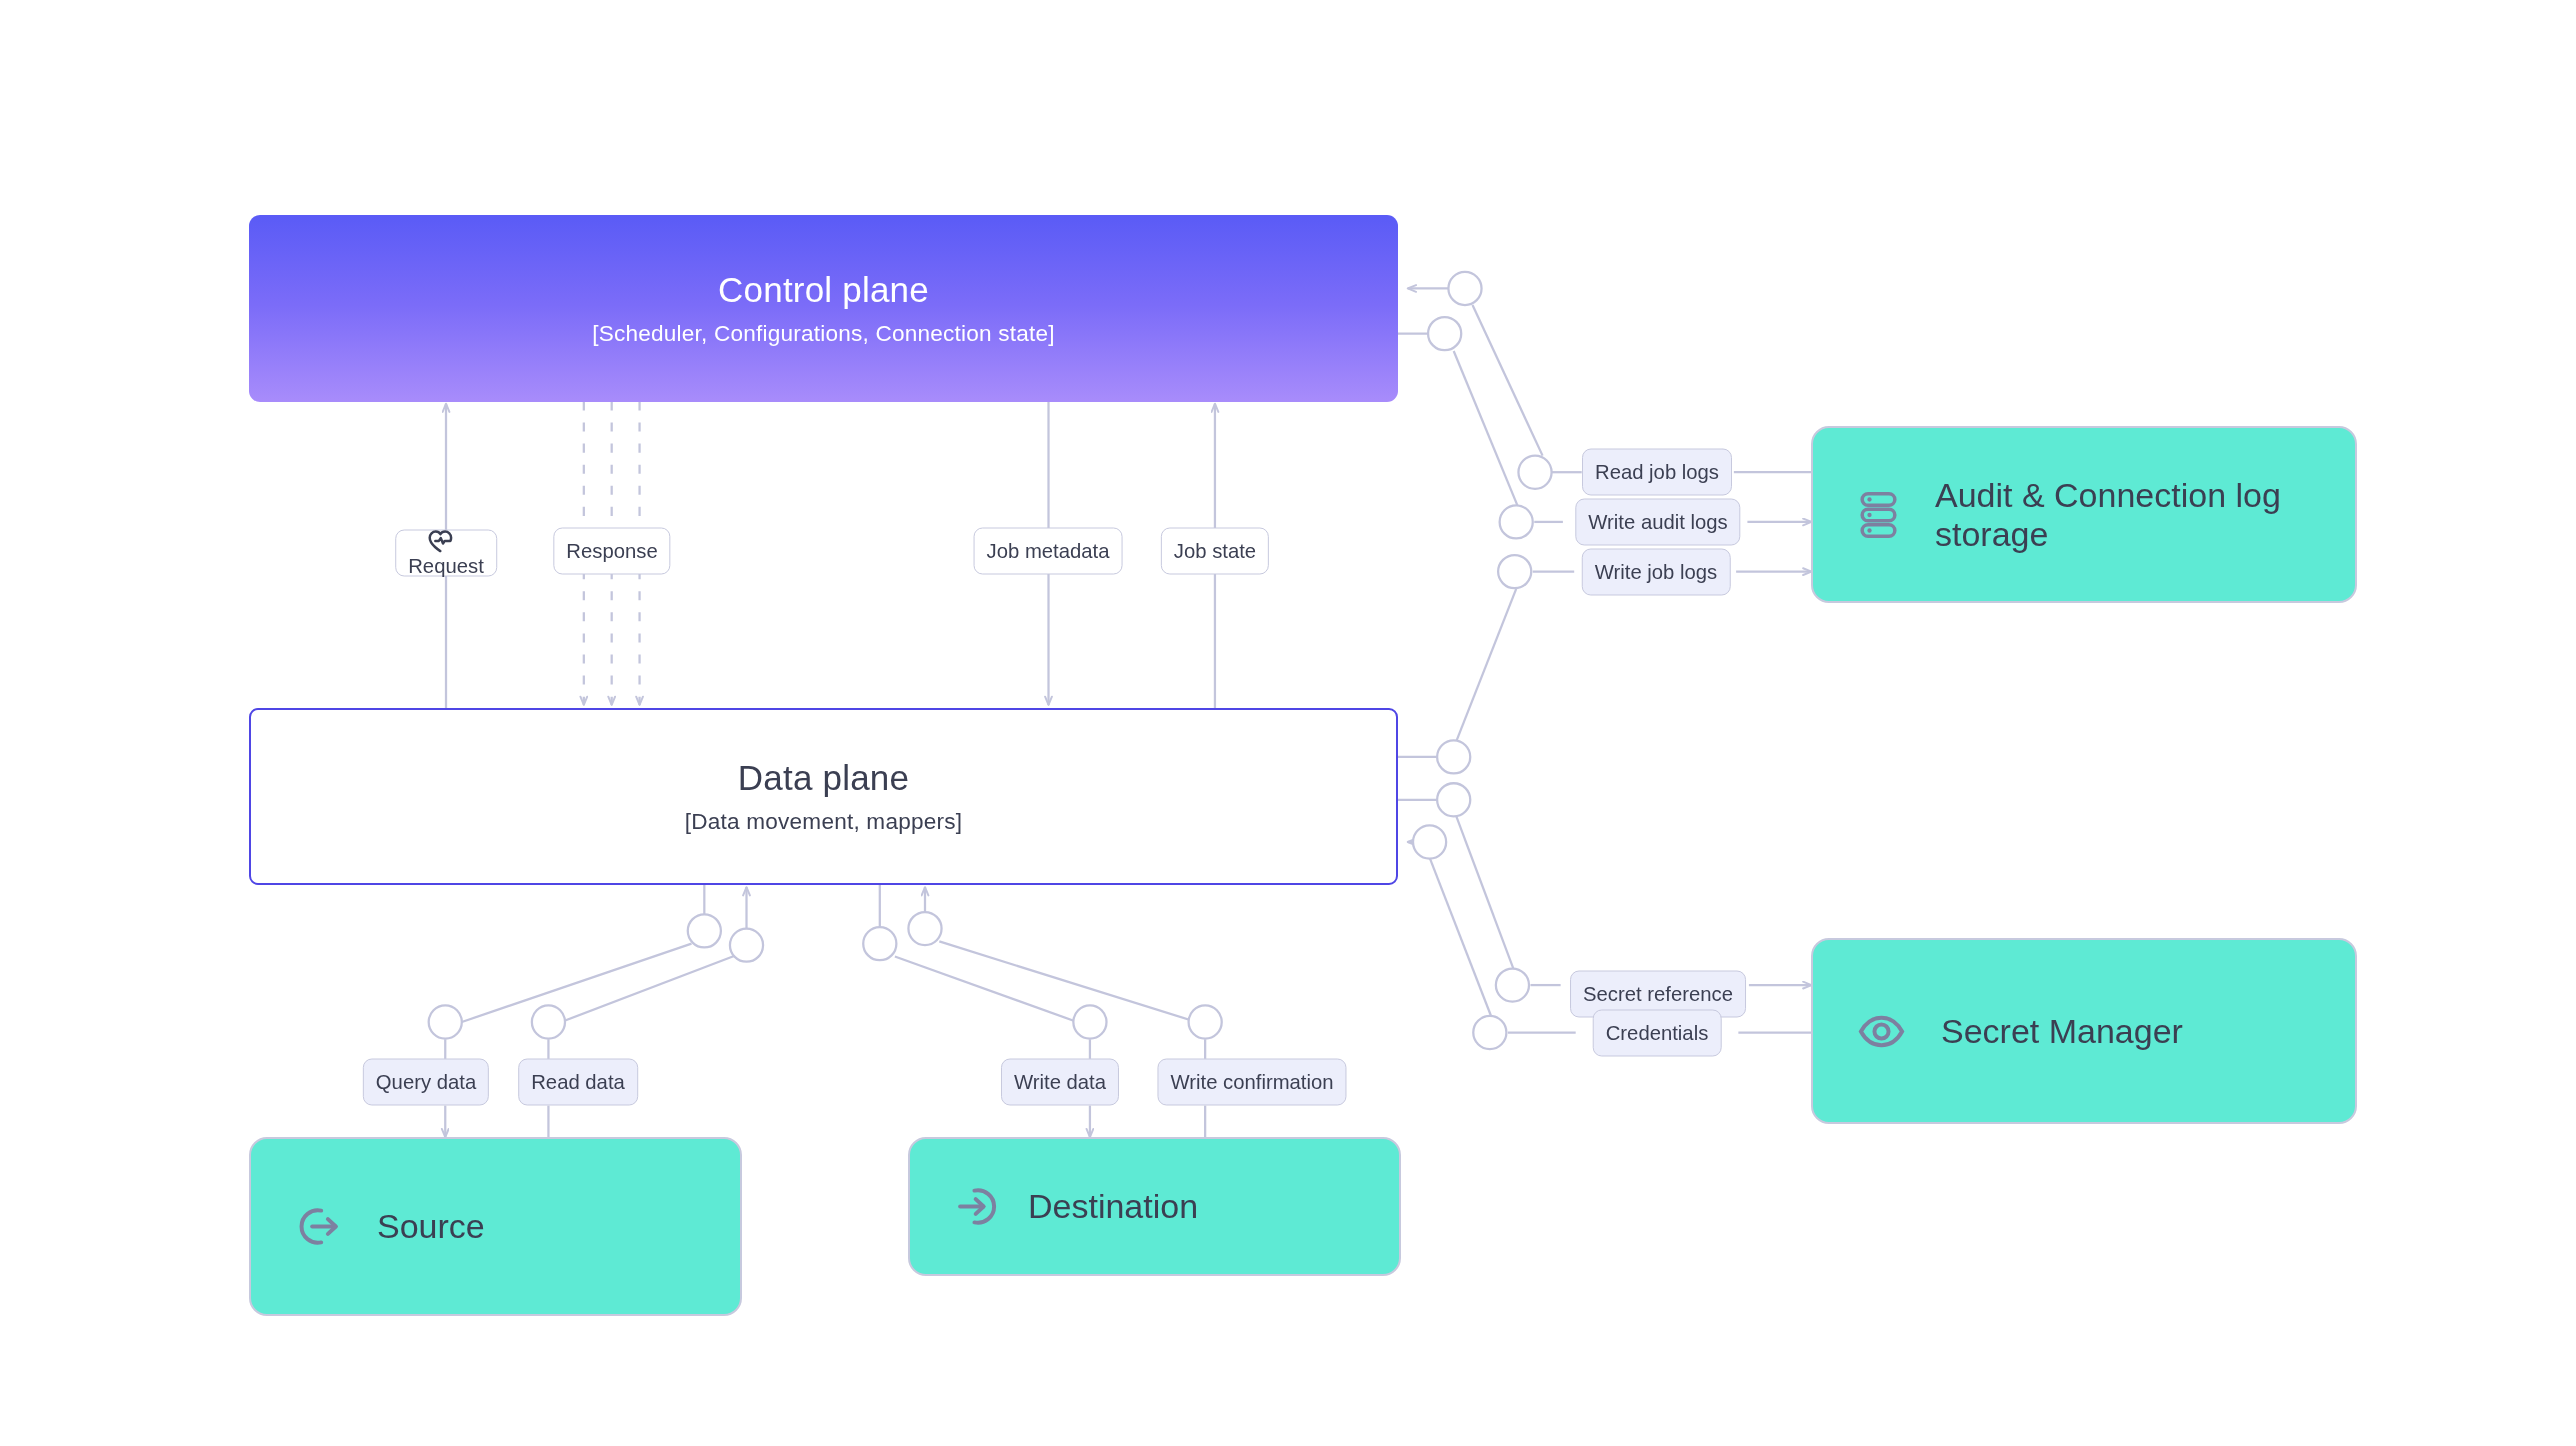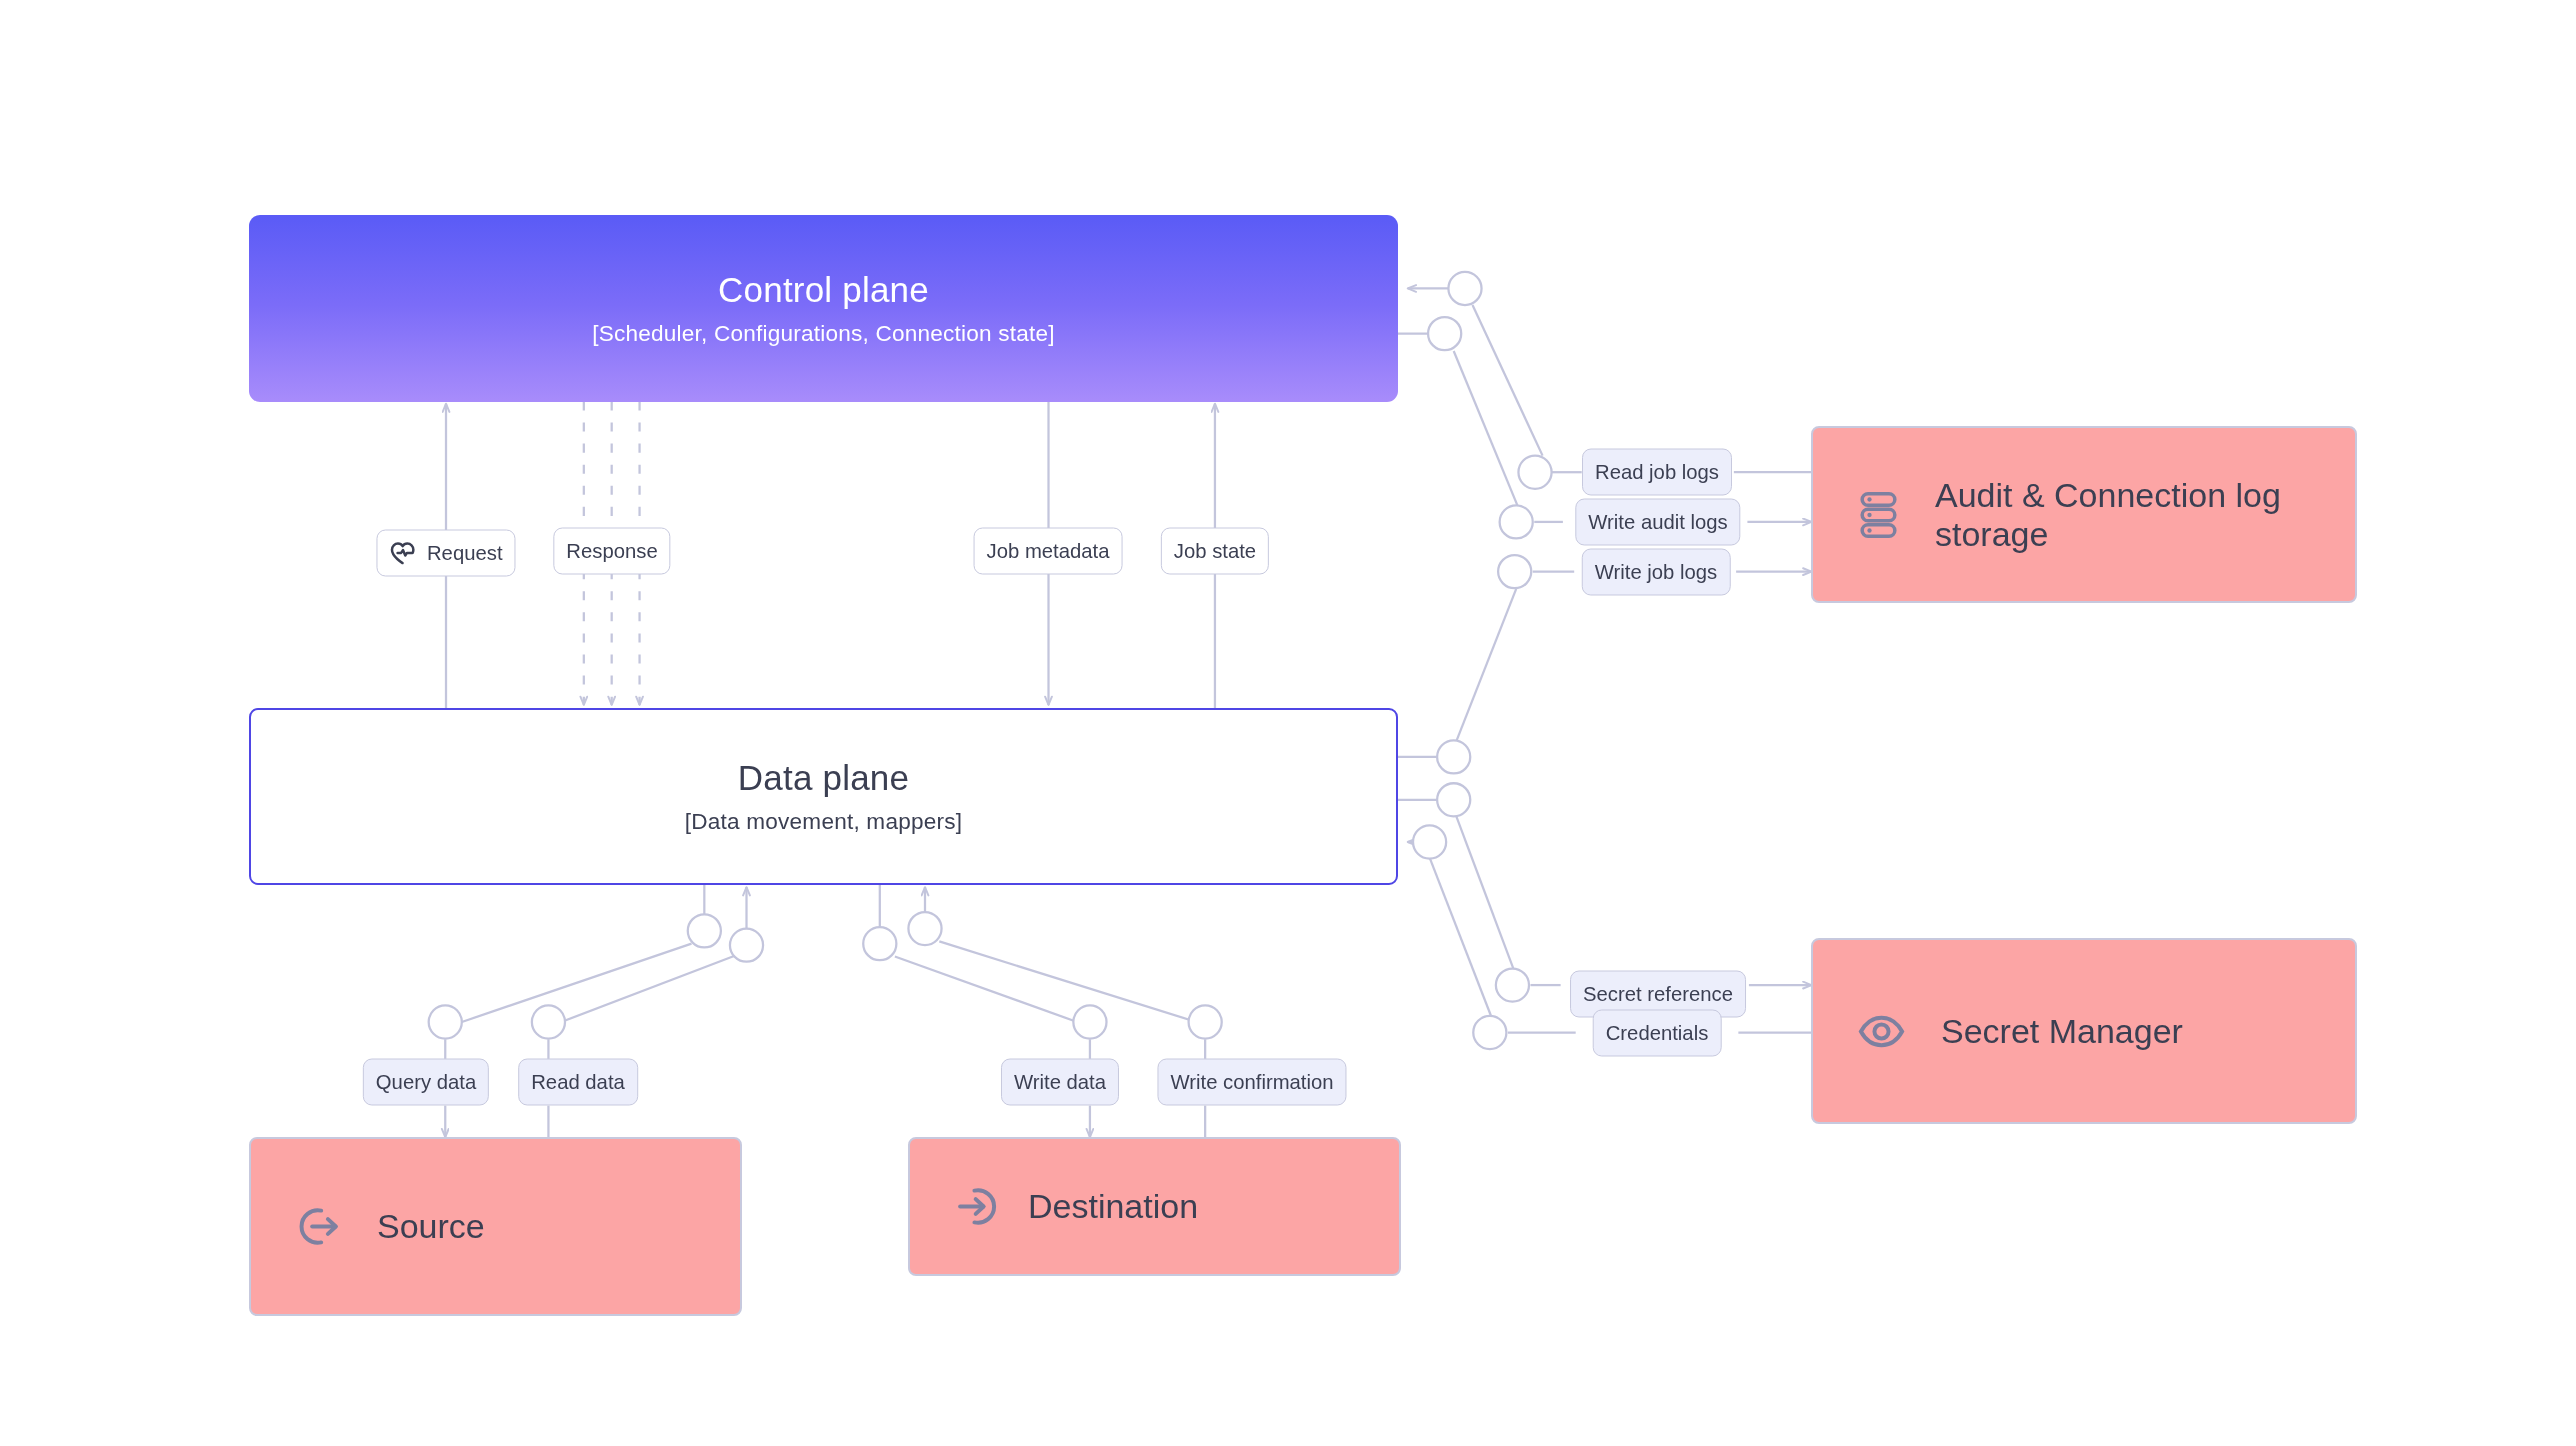--- a/index.html
+++ b/index.html
@@ -13,21 +13,21 @@
   .plane .title{font-size:35px;letter-spacing:0.2px;}
   .plane .sub{font-size:22.6px;margin-top:10.5px;letter-spacing:0.2px;}
 
   #control-plane{left:249px;top:215px;width:1149px;height:187px;
     background:linear-gradient(180deg,#5a5bf6 0%,#7b6cf8 48%,#a88cfb 100%);
     color:#ffffff;border-radius:11px;}
 
   #data-plane{left:249px;top:708px;width:1149px;height:177px;
     background:#ffffff;border:2.3px solid #4f46e5;border-radius:9px;color:#3b3f52;}
 
-  .card{background:#fca5a5;border:2.3px solid #c7c9de;display:flex;align-items:center;border-radius:8px;}
+  .card{background:#5eead4;border:2.3px solid #c7c9de;display:flex;align-items:center;border-radius:18px;}
   .card .ico{display:flex;align-items:center;justify-content:center;flex:none;}
   .card .lbl{color:#3b3f52;line-height:1.12;}
 
   #audit-card{left:1811px;top:426px;width:546px;height:177px;padding-left:45px;gap:36px;}
   #audit-card .lbl{font-size:34px;}
   #secret-card{left:1811px;top:938px;width:546px;height:186px;padding-left:45px;gap:36px;}
   #secret-card .lbl{font-size:34px;}
   #source-card{left:249px;top:1137px;width:493px;height:179px;padding-left:44px;gap:35px;}
   #source-card .lbl{font-size:34px;}
   #dest-card{left:908px;top:1137px;width:493px;height:139px;padding-left:44px;gap:27px;}
@@ -185,21 +185,21 @@
     <div class="ico">
       <svg width="47" height="47" viewBox="0 0 26 26" fill="none" stroke="#7d80a0" stroke-width="2.2" stroke-linecap="round" stroke-linejoin="round">
         <path d="M11.3,4.2 A9,9 0 1 1 11.3,21.8"></path>
         <line x1="3.4" y1="13" x2="16.2" y2="13"></line>
         <polyline points="12.0,8.9 16.4,13 12.0,17.1"></polyline>
       </svg>
     </div>
     <div class="lbl">Destination</div>
   </div>
 
-  <div class="elabel plainwhite" style="left:446px;top:553px;">
+  <div class="elabel plainwhite" style="left:446px;top:553px;flex-direction:column;">
     <span class="ghi">
       <svg width="27" height="25.6" viewBox="0 0 26 24" fill="none" stroke="#3b3f52" stroke-width="2.4" stroke-linecap="round" stroke-linejoin="round">
         <path d="M12.6,21.4 C12.6,21.4 2.4,15.3 2.4,8.6 C2.4,5.1 5.1,2.6 8.2,2.6 C10.2,2.6 11.8,3.6 12.7,5.1 C13.6,3.6 15.2,2.6 17.2,2.6 C20.3,2.6 23,5.1 23,8.6 C23,9.6 22.8,10.6 22.4,11.6"></path>
         <polyline points="7.8,11.6 11.2,11.6 13.0,8.9 15.2,14.2 16.8,11.6 21.6,11.6"></polyline>
       </svg>
     </span>
     <span>Request</span>
   </div>
 
   <div class="elabel plainwhite" style="left:612px;top:551px;">

